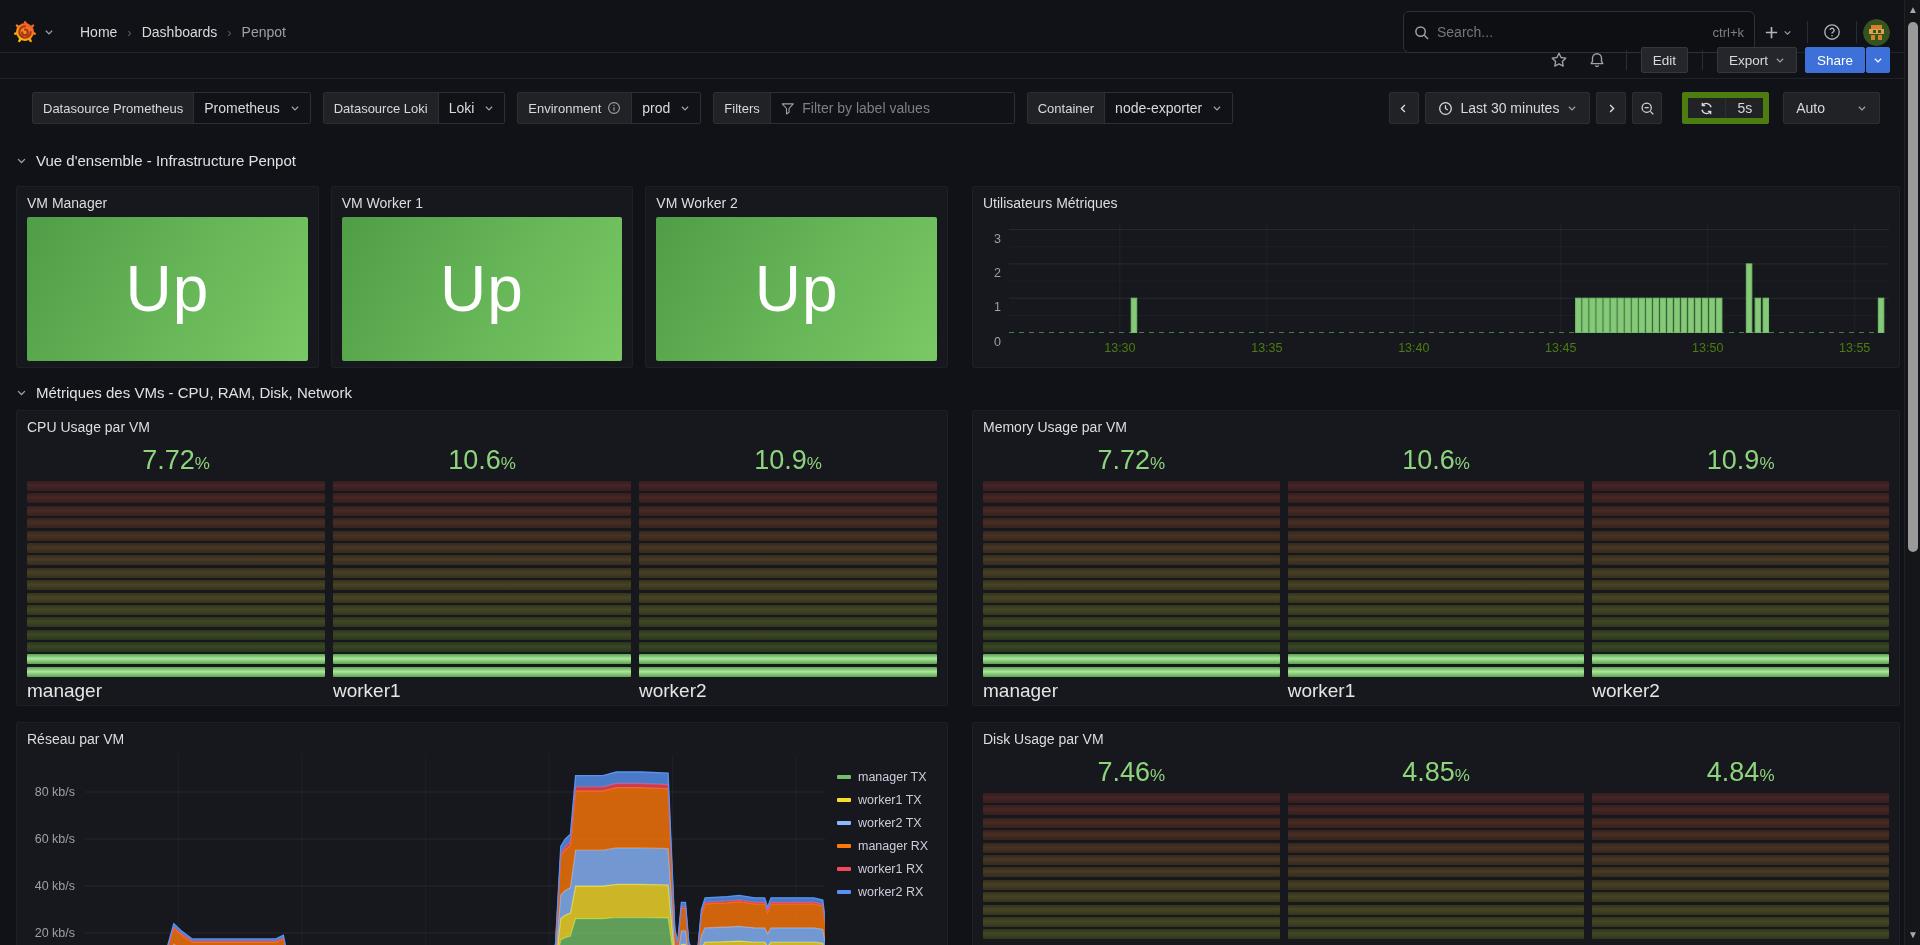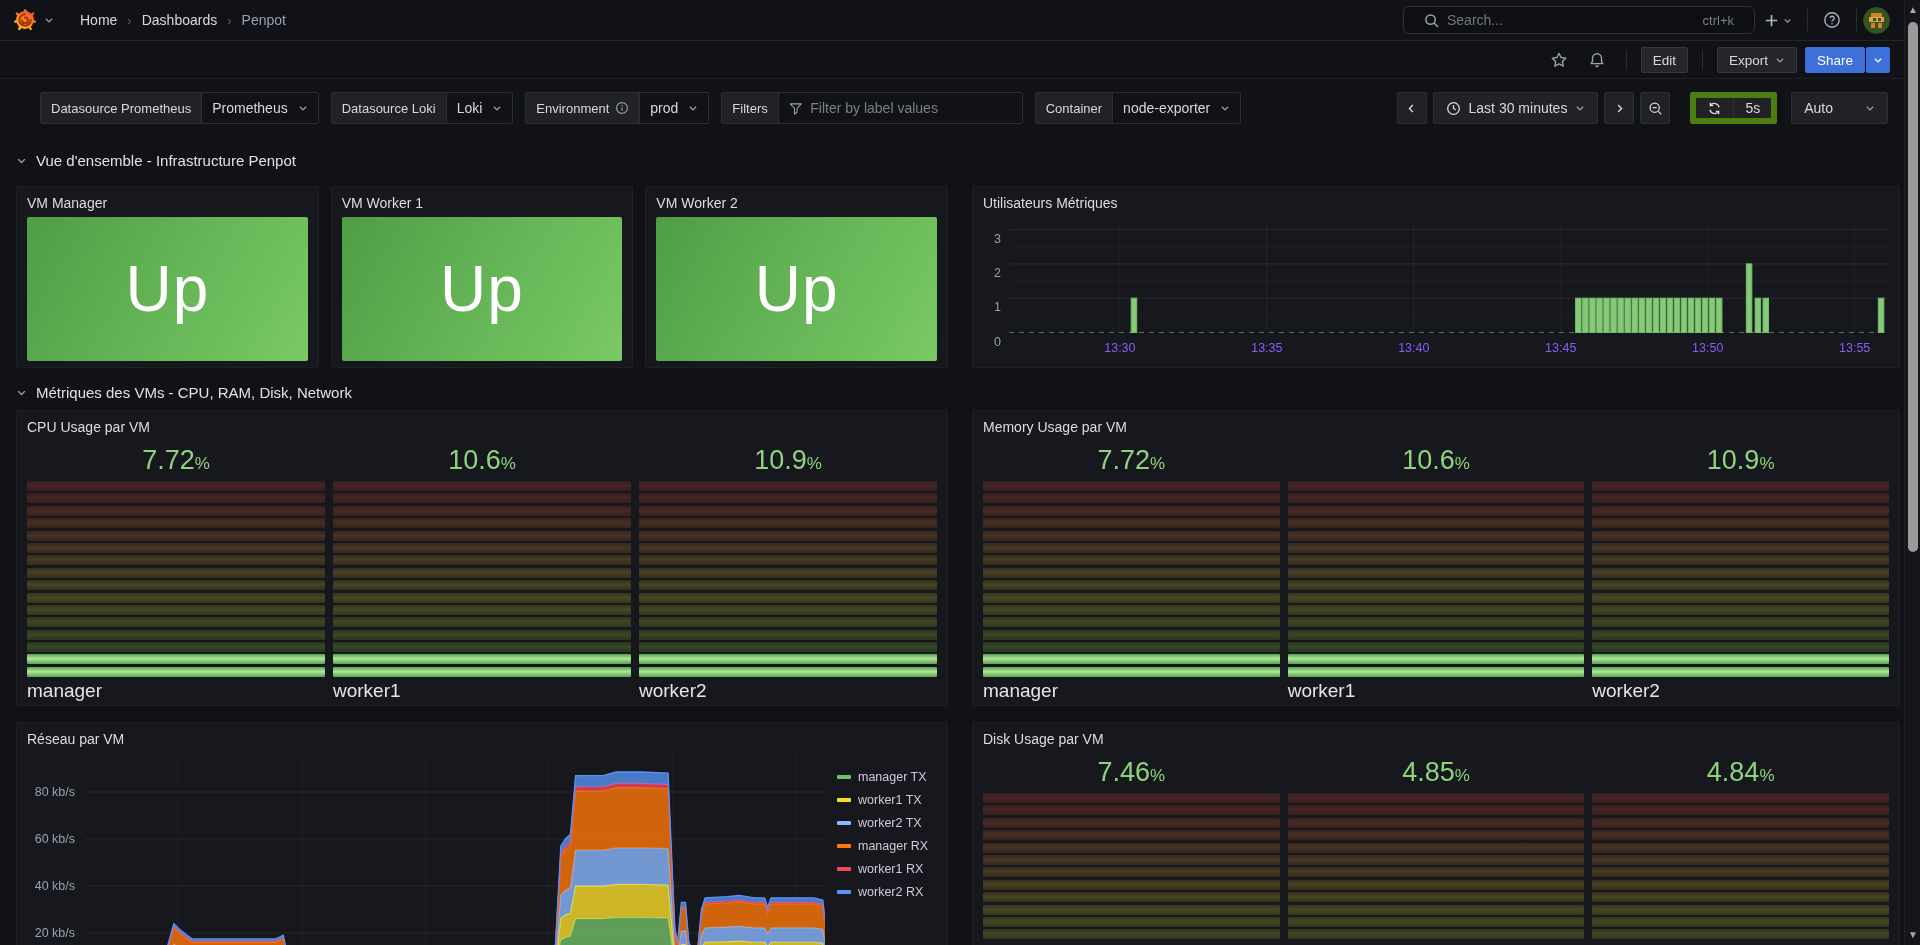--- a/index.html
+++ b/index.html
@@ -1,30 +1,30 @@
 <!DOCTYPE html>
 <html><head>
 <meta charset="utf-8">
 <style>
   * { margin:0; padding:0; box-sizing:border-box; }
   html,body { width:1920px; height:945px; overflow:hidden; background:#111217;
     font-family:"Liberation Sans", sans-serif; color:#d8d9da; }
   svg { display:block; }
 
   
-  #topnav { position:absolute; top:0; left:0; width:1904px; height:41px;
+  #topnav { position:absolute; top:12px; left:0; width:1904px; height:41px;
     border-bottom:1px solid #23252b; display:flex; align-items:center; padding:0 14px 0 12px; }
   .logo-wrap { display:flex; align-items:center; gap:6px; margin-right:26px; cursor:pointer; }
   .crumb { display:flex; align-items:center; gap:10px; font-size:14px; }
   .crumb .sep { color:#5a5f6b; font-size:13px; }
   .crumb a { color:#d8d9da; text-decoration:none; }
   .crumb .current { color:#9aa0ac;text-align:center; }
   #topnav .spacer { flex:1; }
-  .searchbox { width:352px; height:28px; background:#0e0f13; border:1px solid #2e3238;
-    border-radius:6px; display:flex; align-items:center; padding:0 20px; gap:8px; }
+  .searchbox { width:352px; height:42px; background:#0e0f13; border:1px solid #2e3238;
+    border-radius:6px; display:flex; align-items:center; padding:0 10px; gap:8px; }
   .searchbox input { flex:1; background:transparent; border:none; outline:none;
     color:#cfd2d7; font-size:14px; font-family:inherit; }
   .searchbox input::placeholder { color:#737780; }
   .kbd-hint { color:#7b7f89; font-size:13px; }
   .navbtn { display:flex; align-items:center; gap:4px; color:#aeb4bf; padding:0 9px;
     height:30px; cursor:pointer; }
   .nav-divider { width:1px; height:22px; background:#2a2d33; margin:0 6px; }
   .avatar { width:27px; height:27px; border-radius:50%; overflow:hidden; cursor:pointer; }
 
   
@@ -35,21 +35,21 @@
     color:#9da2ab; cursor:pointer; border-radius:2px; }
   .tb-divider { width:1px; height:20px; background:#2a2d33; margin:0 6px; }
   .btn { height:26px; display:flex; align-items:center; gap:7px; padding:0 11px;
     background:#24262c; border:1px solid #34373d; border-radius:2px; color:#d8d9da;
     font-size:13.5px; cursor:pointer; }
   .btn-primary { background:#3d71d9; border-color:#3d71d9; color:#fff; font-weight:500; }
   .split { display:flex; gap:1px; }
   .split .btn-caret { width:24px; padding:0; justify-content:center; }
 
   
-  #filterbar { position:absolute; top:80px; left:12px; width:1904px; height:56px;
+  #filterbar { position:absolute; top:80px; left:4px; width:1904px; height:56px;
     display:flex; align-items:center; padding:0 28px; }
   #filters-left { display:flex; align-items:center; gap:12px; }
   .var { display:flex; height:32px; border-radius:2px; overflow:hidden; border:1px solid #2c2f35; }
   .var-label { background:#202226; padding:0 10px; font-size:13px; color:#d8d9da;
     display:flex; align-items:center; gap:6px; }
   .var-value { background:#111217; padding:0 10px; font-size:14px; color:#d8d9da;
     display:flex; align-items:center; gap:10px; cursor:pointer; border-left:1px solid #2c2f35; }
   .caret { color:#9aa0ac; }
   .filter-input { background:#111217; display:flex; align-items:center; gap:8px;
     padding:0 10px; width:244px; border-left:1px solid #2c2f35; }
@@ -85,21 +85,21 @@
   .stat-box { flex:1; margin-top:4px; border-radius:2px;
     background:linear-gradient(120deg,#4f9e47,#7ac965);
     display:flex; align-items:center; justify-content:center; }
   .stat-value { font-size:64px; font-weight:500; color:#fff; letter-spacing:1px; }
 
   
   .users-chart { display:flex; margin-top:10px; }
   .ylabels { width:26px; position:relative; font-size:12.5px; color:#9aa0ac; }
   .ylabels span { position:absolute; right:8px; }
   .plot-wrap { flex:1; position:relative; }
-  .xlabels { position:relative; height:18px; margin-top:4px; font-size:12.5px; color:#8b5cf6; }
+  .xlabels { position:relative; height:18px; margin-top:4px; font-size:12.5px; color:#4d7c0f; }
   .xlabels span { position:absolute; transform:translateX(-50%); top:2px; }
 
   
   .gauge-values { display:grid; grid-template-columns:repeat(3,1fr); gap:8px;
     margin-top:8px; height:34px; }
   .gauge-values .gv { text-align:center; color:#8ed47c; font-size:27px; font-weight:500; }
   .gauge-values .gv .unit { font-size:17px; }
   .gauge-cells { display:grid; grid-template-columns:repeat(3,1fr); gap:8px; margin-top:2px; }
   .gauge-col { display:flex; flex-direction:column; gap:2.4px; }
   .cell { height:10px; border-radius:1px; }

